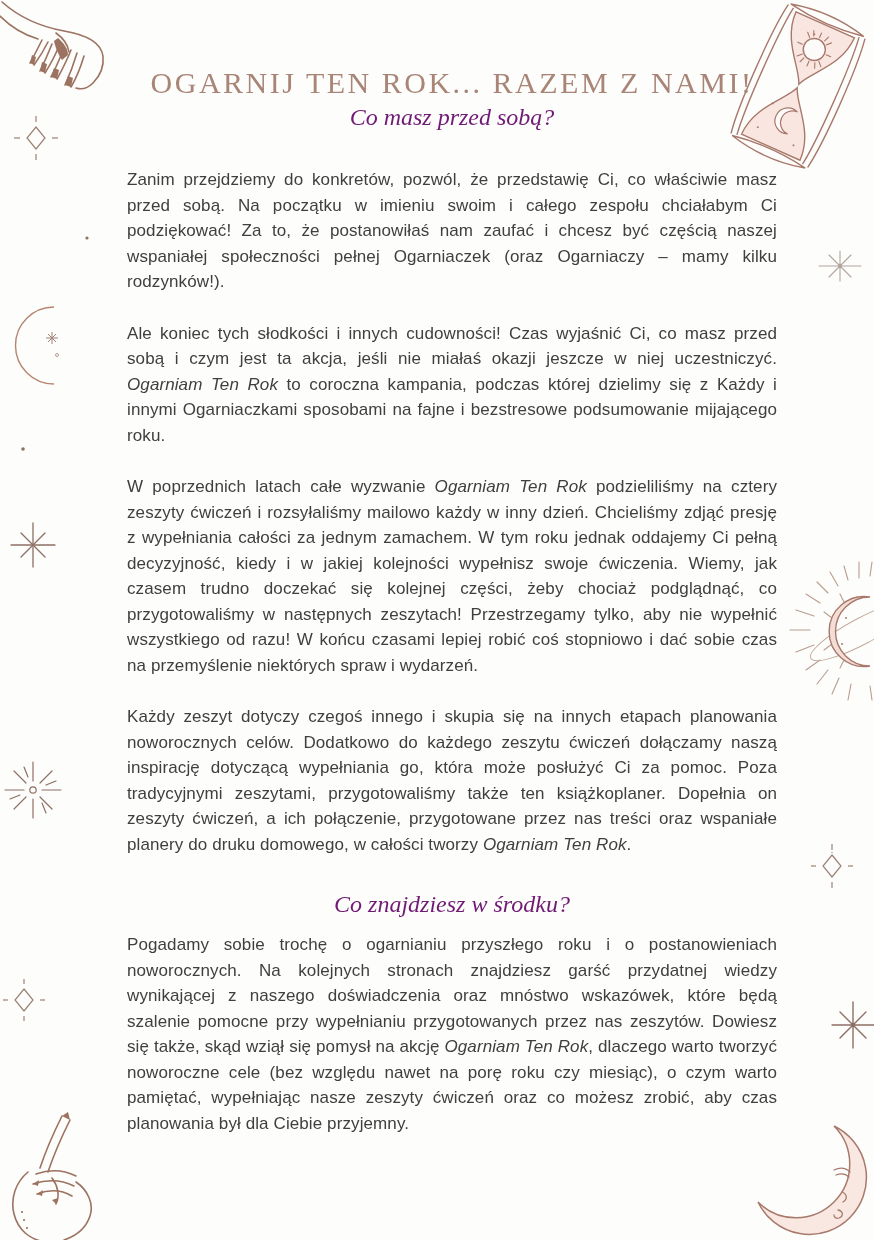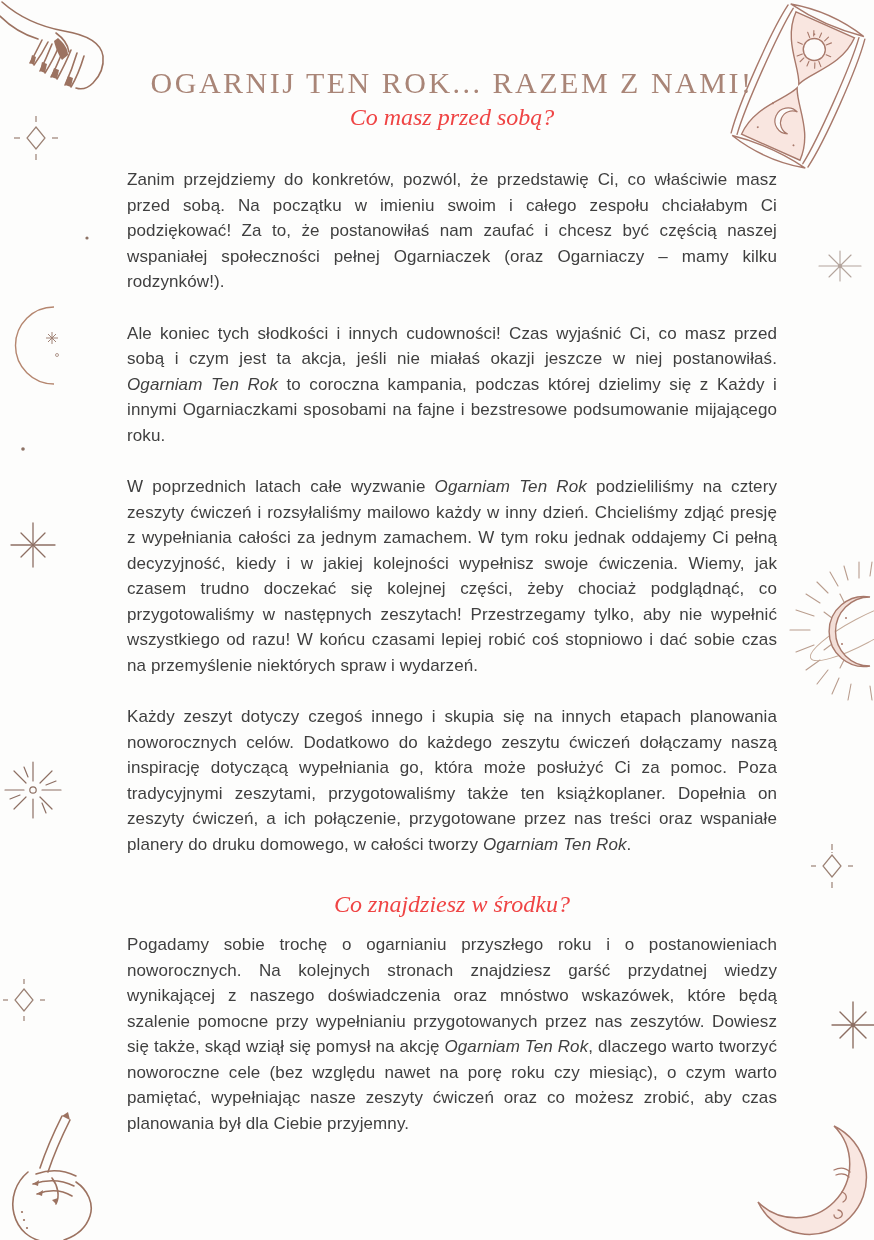--- a/index.html
+++ b/index.html
@@ -10,21 +10,21 @@
     font-family:"Liberation Sans", sans-serif;
   }
   .content { position:absolute; left:127px; top:0; width:650px; }
   .title {
     font-family:"Liberation Serif", serif; font-weight:400;
     color:#a98577; font-size:30px; letter-spacing:2.5px;
     text-align:center; margin:66px 0 4px; white-space:nowrap;
   }
   .subtitle, .section-heading {
     font-family:"Liberation Serif", serif; font-style:italic; font-weight:400;
-    color:#ef4444; font-size:24px; text-align:center; margin:0 0 36px;
+    color:#701a75; font-size:24px; text-align:center; margin:0 0 36px;
   }
   .section-heading { margin:34px 0 14px; }
   .body-text p {
     font-size:17px; line-height:25.5px; color:#3f3f3f;
     text-align:justify; margin:8px 0 26px; letter-spacing:0.1px;
   }
   .footer {
     position:absolute; left:0; right:0; bottom:34px; text-align:center;
   }
   .footer .site {
@@ -263,21 +263,21 @@
       </g>
     </svg>
   </div>
 
   <div class="content">
     <h1 class="title">OGARNIJ TEN ROK... RAZEM Z NAMI!</h1>
     <h2 class="subtitle">Co masz przed sobą?</h2>
 
     <div class="body-text">
       <p><span>Zanim przejdziemy do konkretów, pozwól, że przedstawię Ci, co właściwie masz przed sobą. Na początku w imieniu swoim i całego zespołu chciałabym Ci podziękować! Za to, że postanowiłaś nam zaufać i chcesz być częścią naszej wspaniałej społeczności pełnej Ogarniaczek (oraz Ogarniaczy – mamy kilku rodzynków!).</span></p>
-      <p><span>Ale koniec tych słodkości i innych cudowności! Czas wyjaśnić Ci, co masz przed sobą i czym jest ta akcja, jeśli nie miałaś okazji jeszcze w niej postanowiłaś. </span><span style="font-style: italic;">Ogarniam Ten Rok</span><span> to coroczna kampania, podczas której dzielimy się z Każdy i innymi Ogarniaczkami sposobami na fajne i bezstresowe podsumowanie mijającego roku.</span></p>
+      <p><span>Ale koniec tych słodkości i innych cudowności! Czas wyjaśnić Ci, co masz przed sobą i czym jest ta akcja, jeśli nie miałaś okazji jeszcze w niej uczestniczyć. </span><span style="font-style: italic;">Ogarniam Ten Rok</span><span> to coroczna kampania, podczas której dzielimy się z Każdy i innymi Ogarniaczkami sposobami na fajne i bezstresowe podsumowanie mijającego roku.</span></p>
       <p><span>W poprzednich latach całe wyzwanie </span><span style="font-style: italic;">Ogarniam Ten Rok</span><span> podzieliliśmy na cztery zeszyty ćwiczeń i rozsyłaliśmy mailowo każdy w inny dzień. Chcieliśmy zdjąć presję z wypełniania całości za jednym zamachem. W tym roku jednak oddajemy Ci pełną decyzyjność, kiedy i w jakiej kolejności wypełnisz swoje ćwiczenia. Wiemy, jak czasem trudno doczekać się kolejnej części, żeby chociaż podglądnąć, co przygotowaliśmy w następnych zeszytach! Przestrzegamy tylko, aby nie wypełnić wszystkiego od razu! W końcu czasami lepiej robić coś stopniowo i dać sobie czas na przemyślenie niektórych spraw i wydarzeń.</span></p>
       <p><span>Każdy zeszyt dotyczy czegoś innego i skupia się na innych etapach planowania noworocznych celów. Dodatkowo do każdego zeszytu ćwiczeń dołączamy naszą inspirację dotyczącą wypełniania go, która może posłużyć Ci za pomoc. Poza tradycyjnymi zeszytami, przygotowaliśmy także ten książkoplaner. Dopełnia on zeszyty ćwiczeń, a ich połączenie, przygotowane przez nas treści oraz wspaniałe planery do druku domowego, w całości tworzy </span><span style="font-style: italic;">Ogarniam Ten Rok</span><span>.</span></p>
     </div>
 
     <h2 class="section-heading">Co znajdziesz w środku?</h2>
 
     <div class="body-text">
       <p><span>Pogadamy sobie trochę o ogarnianiu przyszłego roku i o postanowieniach noworocznych. Na kolejnych stronach znajdziesz garść przydatnej wiedzy wynikającej z naszego doświadczenia oraz mnóstwo wskazówek, które będą szalenie pomocne przy wypełnianiu przygotowanych przez nas zeszytów. Dowiesz się także, skąd wziął się pomysł na akcję </span><span style="font-style: italic;">Ogarniam Ten Rok</span><span>, dlaczego warto tworzyć noworoczne cele (bez względu nawet na porę roku czy miesiąc), o czym warto pamiętać, wypełniając nasze zeszyty ćwiczeń oraz co możesz zrobić, aby czas planowania był dla Ciebie przyjemny.</span></p>
     </div>
   </div>

